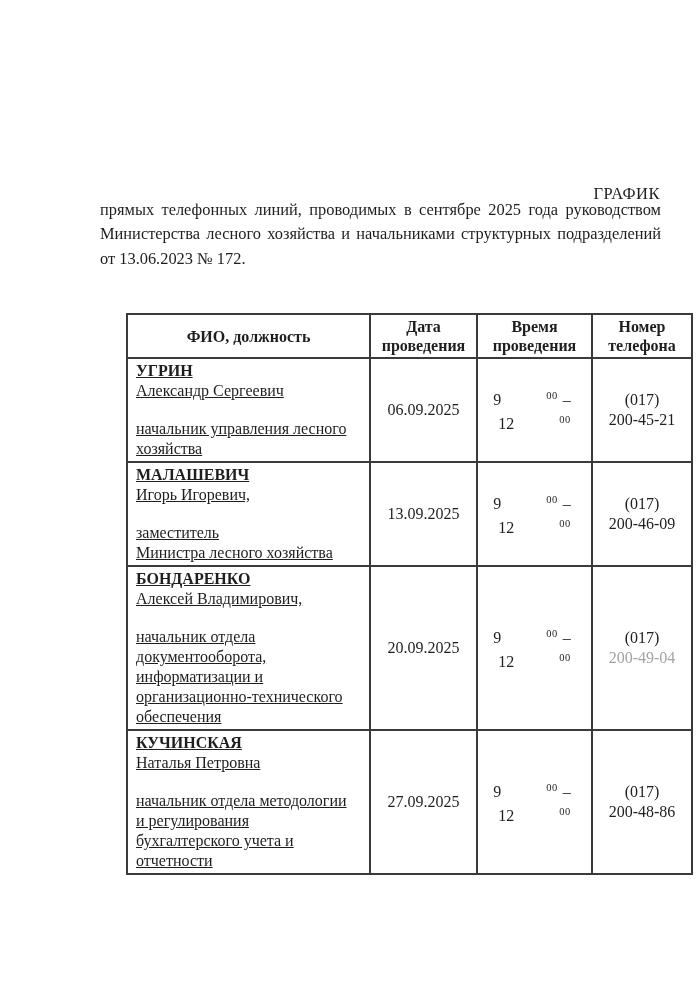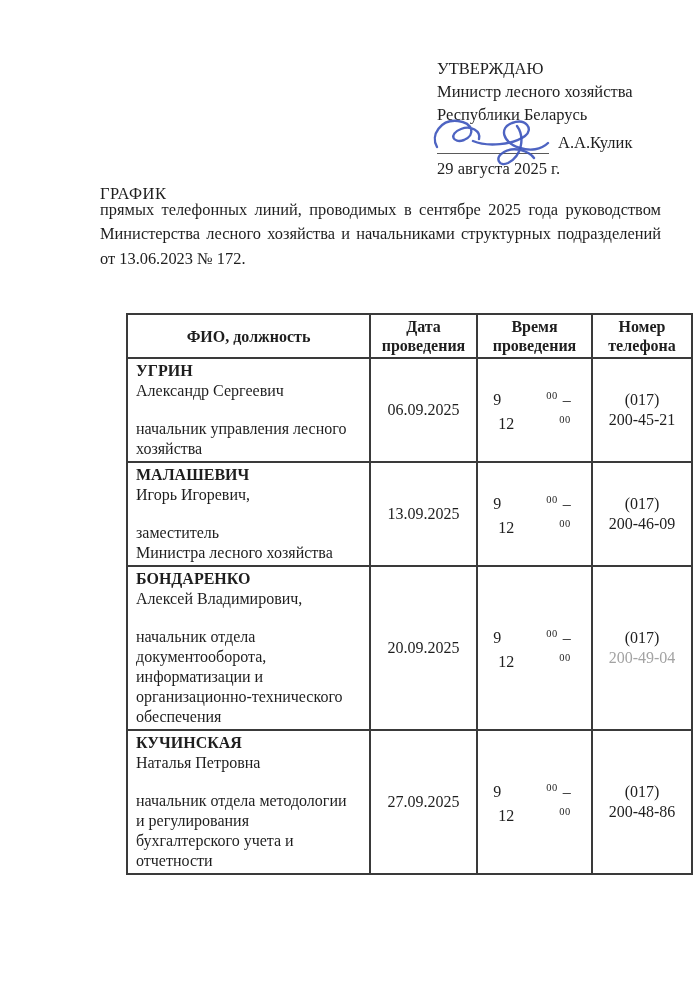--- a/index.html
+++ b/index.html
@@ -25,66 +25,50 @@
     border-bottom:1.5px solid #5a5a5a;
   }
   .sig-line svg { position:absolute; left:-8px; bottom:-16px; overflow:visible; }
   .sig-stroke { fill:none; stroke:var(--signature-blue,#3f57bd); stroke-width:2.4; stroke-linecap:round; opacity:.92; }
   .signer { margin-left:9px; }
   .approval-date { margin-top:3px; }
 
   
   .doc-title {
     position:absolute; left:100px; top:184px; width:560px;
-    text-align:left; font-size:16.5px; letter-spacing:.5px;
+    text-align:right; font-size:16.5px; letter-spacing:.5px;
   }
   .intro {
     position:absolute; left:100px; top:198px; width:561px;
     font-size:16.4px; line-height:24.3px;
   }
   .intro .line-just { text-align:justify; text-align-last:justify; }
 
   
   .tbl-wrap { position:absolute; left:98px; top:313px;margin-left:28px; }
   table { border-collapse:collapse; table-layout:fixed; }
   td,th { border:2px solid var(--table-border,#3a3a3a); }
   th {
     font-size:16px; font-weight:bold; line-height:19px;
     text-align:center; vertical-align:middle; padding:2px 4px; height:40px;
   }
   td { font-size:16px; vertical-align:middle; text-align:center; line-height:20px; }
-  td.who { text-align:left; vertical-align:top; padding:2px 6px 2px 8px; }
+  td.who { text-align:left; vertical-align:top; padding:2px 6px 2px 8px;text-decoration:underline; }
   .surname { font-weight:bold; }
   .position { margin-top:18px; white-space:pre-line; }
   .r1 td { height:96px; } .r2 td { height:94px; } .r3 td { height:157px; } .r4 td { height:132px; }
   .tsup { font-size:10.5px; vertical-align:super; letter-spacing:.5px; margin-left:1px;padding-left:44px; }
   .tsep { margin:0 5px; }
   .faded { color:var(--faded-text,#a3a3a3); }
 </style>
 </head>
 <body>
 
 <div class="page">
 
-  <div class="approval">
-    <div>УТВЕРЖДАЮ</div>
-    <div>Министр лесного хозяйства</div>
-    <div>Республики Беларусь</div>
-    <div class="sig-row">
-      <span class="sig-line">
-        <svg width="160" height="60" viewBox="0 0 160 60">
-          <path class="sig-stroke" d="M8 38 C1 26, 12 10, 29 12 C44 14, 47 26, 35 31 C24 35, 19 25, 32 20 C42 16, 52 22, 50 30"></path>
-          <path class="sig-stroke" d="M44 32 C58 38, 84 36, 96 27 C105 20, 97 9, 83 14 C70 19, 73 33, 91 39 C101 42, 112 41, 119 34"></path>
-          <path class="sig-stroke" d="M88 17 C96 28, 93 47, 79 54 C70 58, 65 49, 75 43 C85 37, 100 42, 105 49"></path>
-        </svg>
-      </span>
-      <span class="signer">А.А.Кулик</span>
-    </div>
-    <div class="approval-date">29 августа 2025 г.</div>
-  </div>
 
   <div class="doc-title">ГРАФИК</div>
 
   <div class="intro">
     <div class="line-just">прямых телефонных линий, проводимых в сентябре 2025 года руководством</div>
     <div class="line-just">Министерства лесного хозяйства и начальниками структурных подразделений</div>
     <div>от 13.06.2023 № 172.</div>
   </div>
 
   <div class="tbl-wrap">

